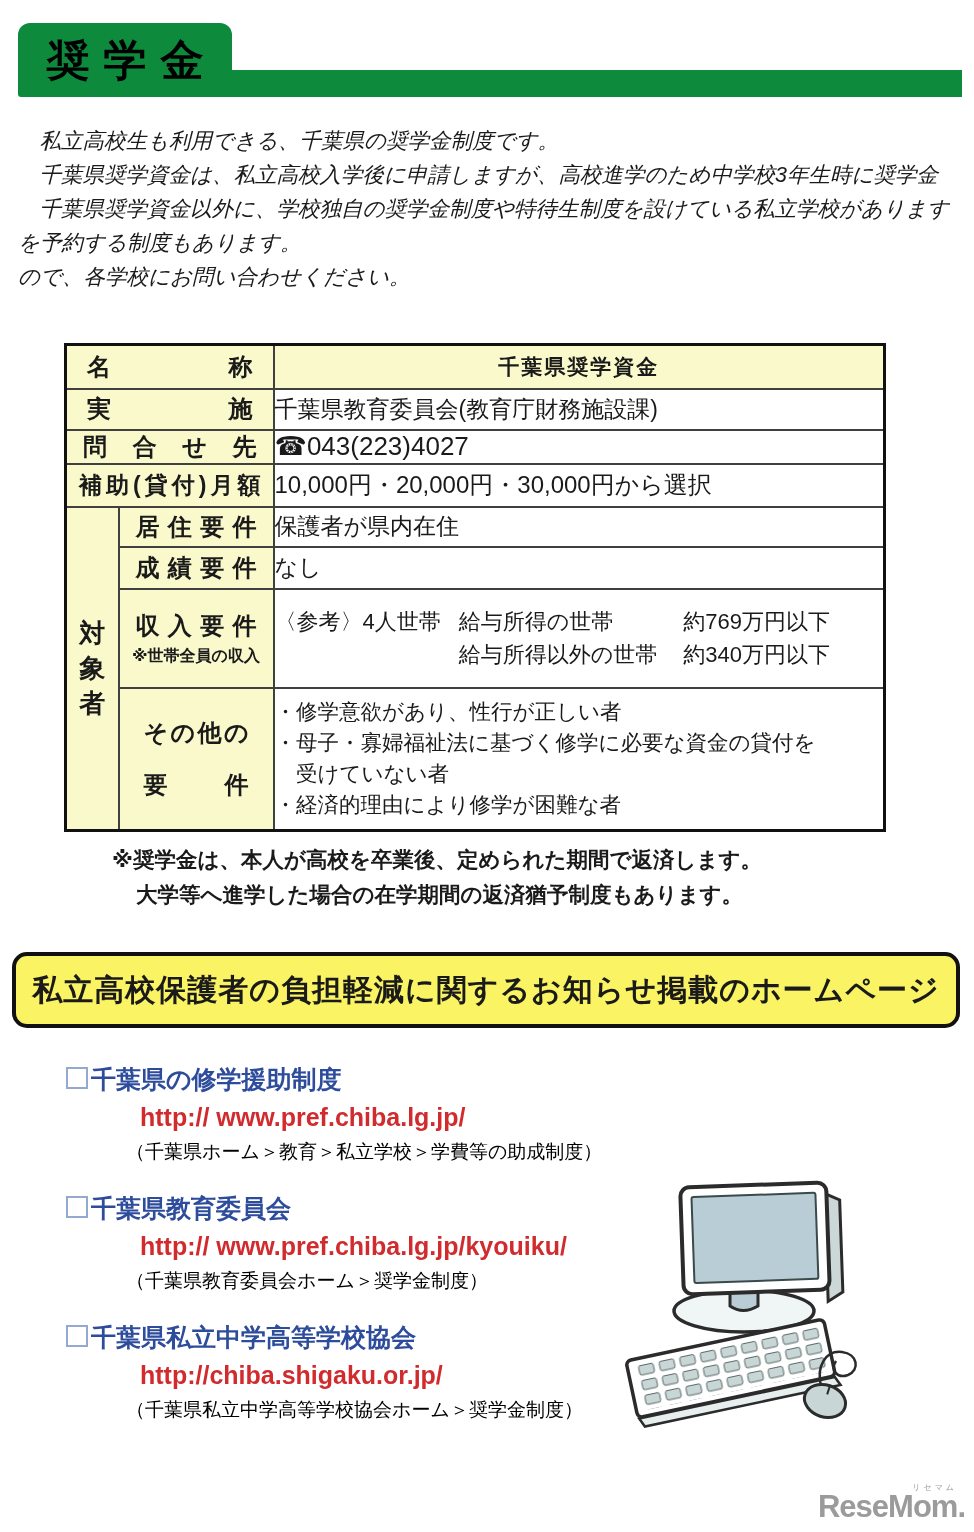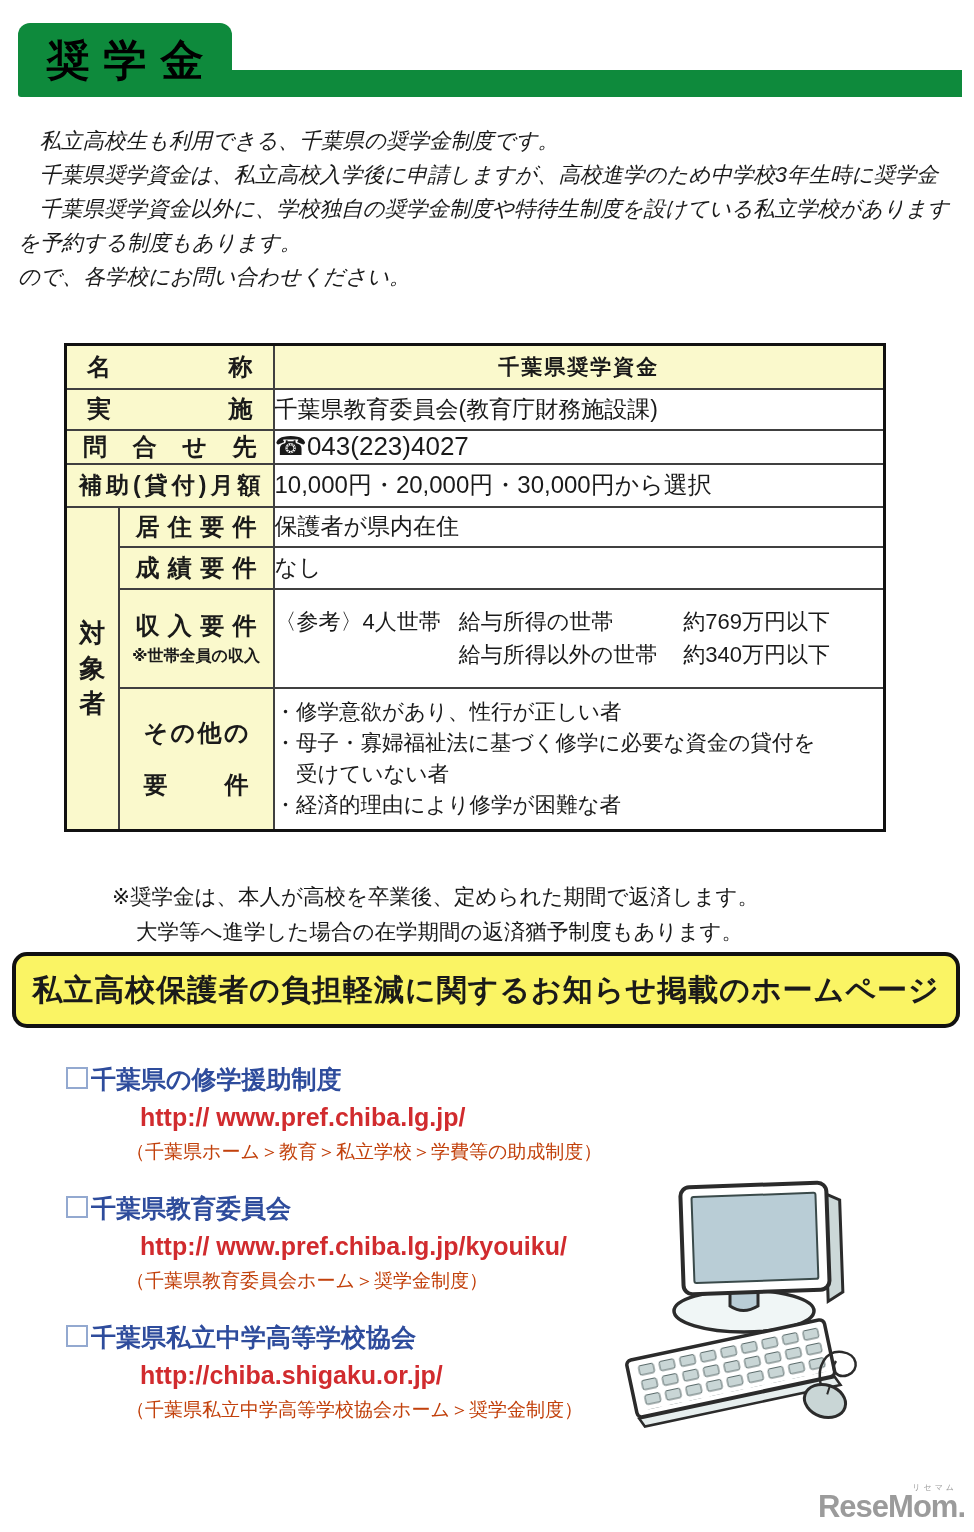--- a/index.html
+++ b/index.html
@@ -44,21 +44,21 @@
     display:flex;flex-direction:column;justify-content:space-evenly;align-items:center;
     height:100%;font-weight:bold;font-size:26px;
   }
   .sub-note{display:block;font-size:16px;font-weight:bold;text-align:right;white-space:nowrap;
     text-align-last:center;margin-top:4px;}
   .income{display:flex;gap:18px;align-items:flex-start;font-size:22px;line-height:33px;}
   .income-grid{display:grid;grid-template-columns:auto auto;column-gap:26px;}
   .other-list{padding:8px 0 8px 0;}
   .other-line{white-space:nowrap;font-size:21.5px;line-height:31px;}
   
-  .notes{position:absolute;left:112px;top:880px;font-size:21.5px;line-height:35px;}
+  .notes{position:absolute;left:112px;top:843px;font-size:21.5px;line-height:35px;font-weight:bold;}
   .notes .n2{padding-left:24px;}
   .notes div{white-space:nowrap;}
   
   .ybanner{
     position:absolute;left:12px;top:952px;width:948px;height:76px;box-sizing:border-box;
     background:#FAF464;border:4px solid #111;border-radius:15px;
     display:flex;align-items:center;justify-content:center;
   }
   .ybanner span{font-size:30px;font-weight:bold;letter-spacing:1px;white-space:nowrap;}
   
@@ -67,21 +67,21 @@
   .link-title{
     font-size:25px;font-weight:bold;color:#2E4C9C;margin-bottom:7px;white-space:nowrap;
   }
   .sq{
     display:inline-block;width:18px;height:18px;border:2.5px solid #93A9D0;background:#fff;
     margin-right:3px;vertical-align:-1px;
   }
   .link-url{
     font-size:25px;font-weight:bold;color:#D12B2E;margin:0 0 7px 74px;white-space:nowrap;
   }
-  .link-path{font-size:19px;color:#c2410c;margin-left:60px;white-space:nowrap;}
+  .link-path{font-size:19px;color:#000000;margin-left:60px;white-space:nowrap;}
   
   .pc{position:absolute;left:618px;top:1180px;}
   
   .wm{position:absolute;right:9px;top:1484px;text-align:right;color:#9B9B9B;}
   .wm .kana{display:block;font-size:8px;letter-spacing:3px;margin:0 8px 0 0;line-height:8px;}
   .wm .brand{font-size:31px;font-weight:bold;letter-spacing:-1px;line-height:30px;}
 </style>
 </head>
 <body>
 

